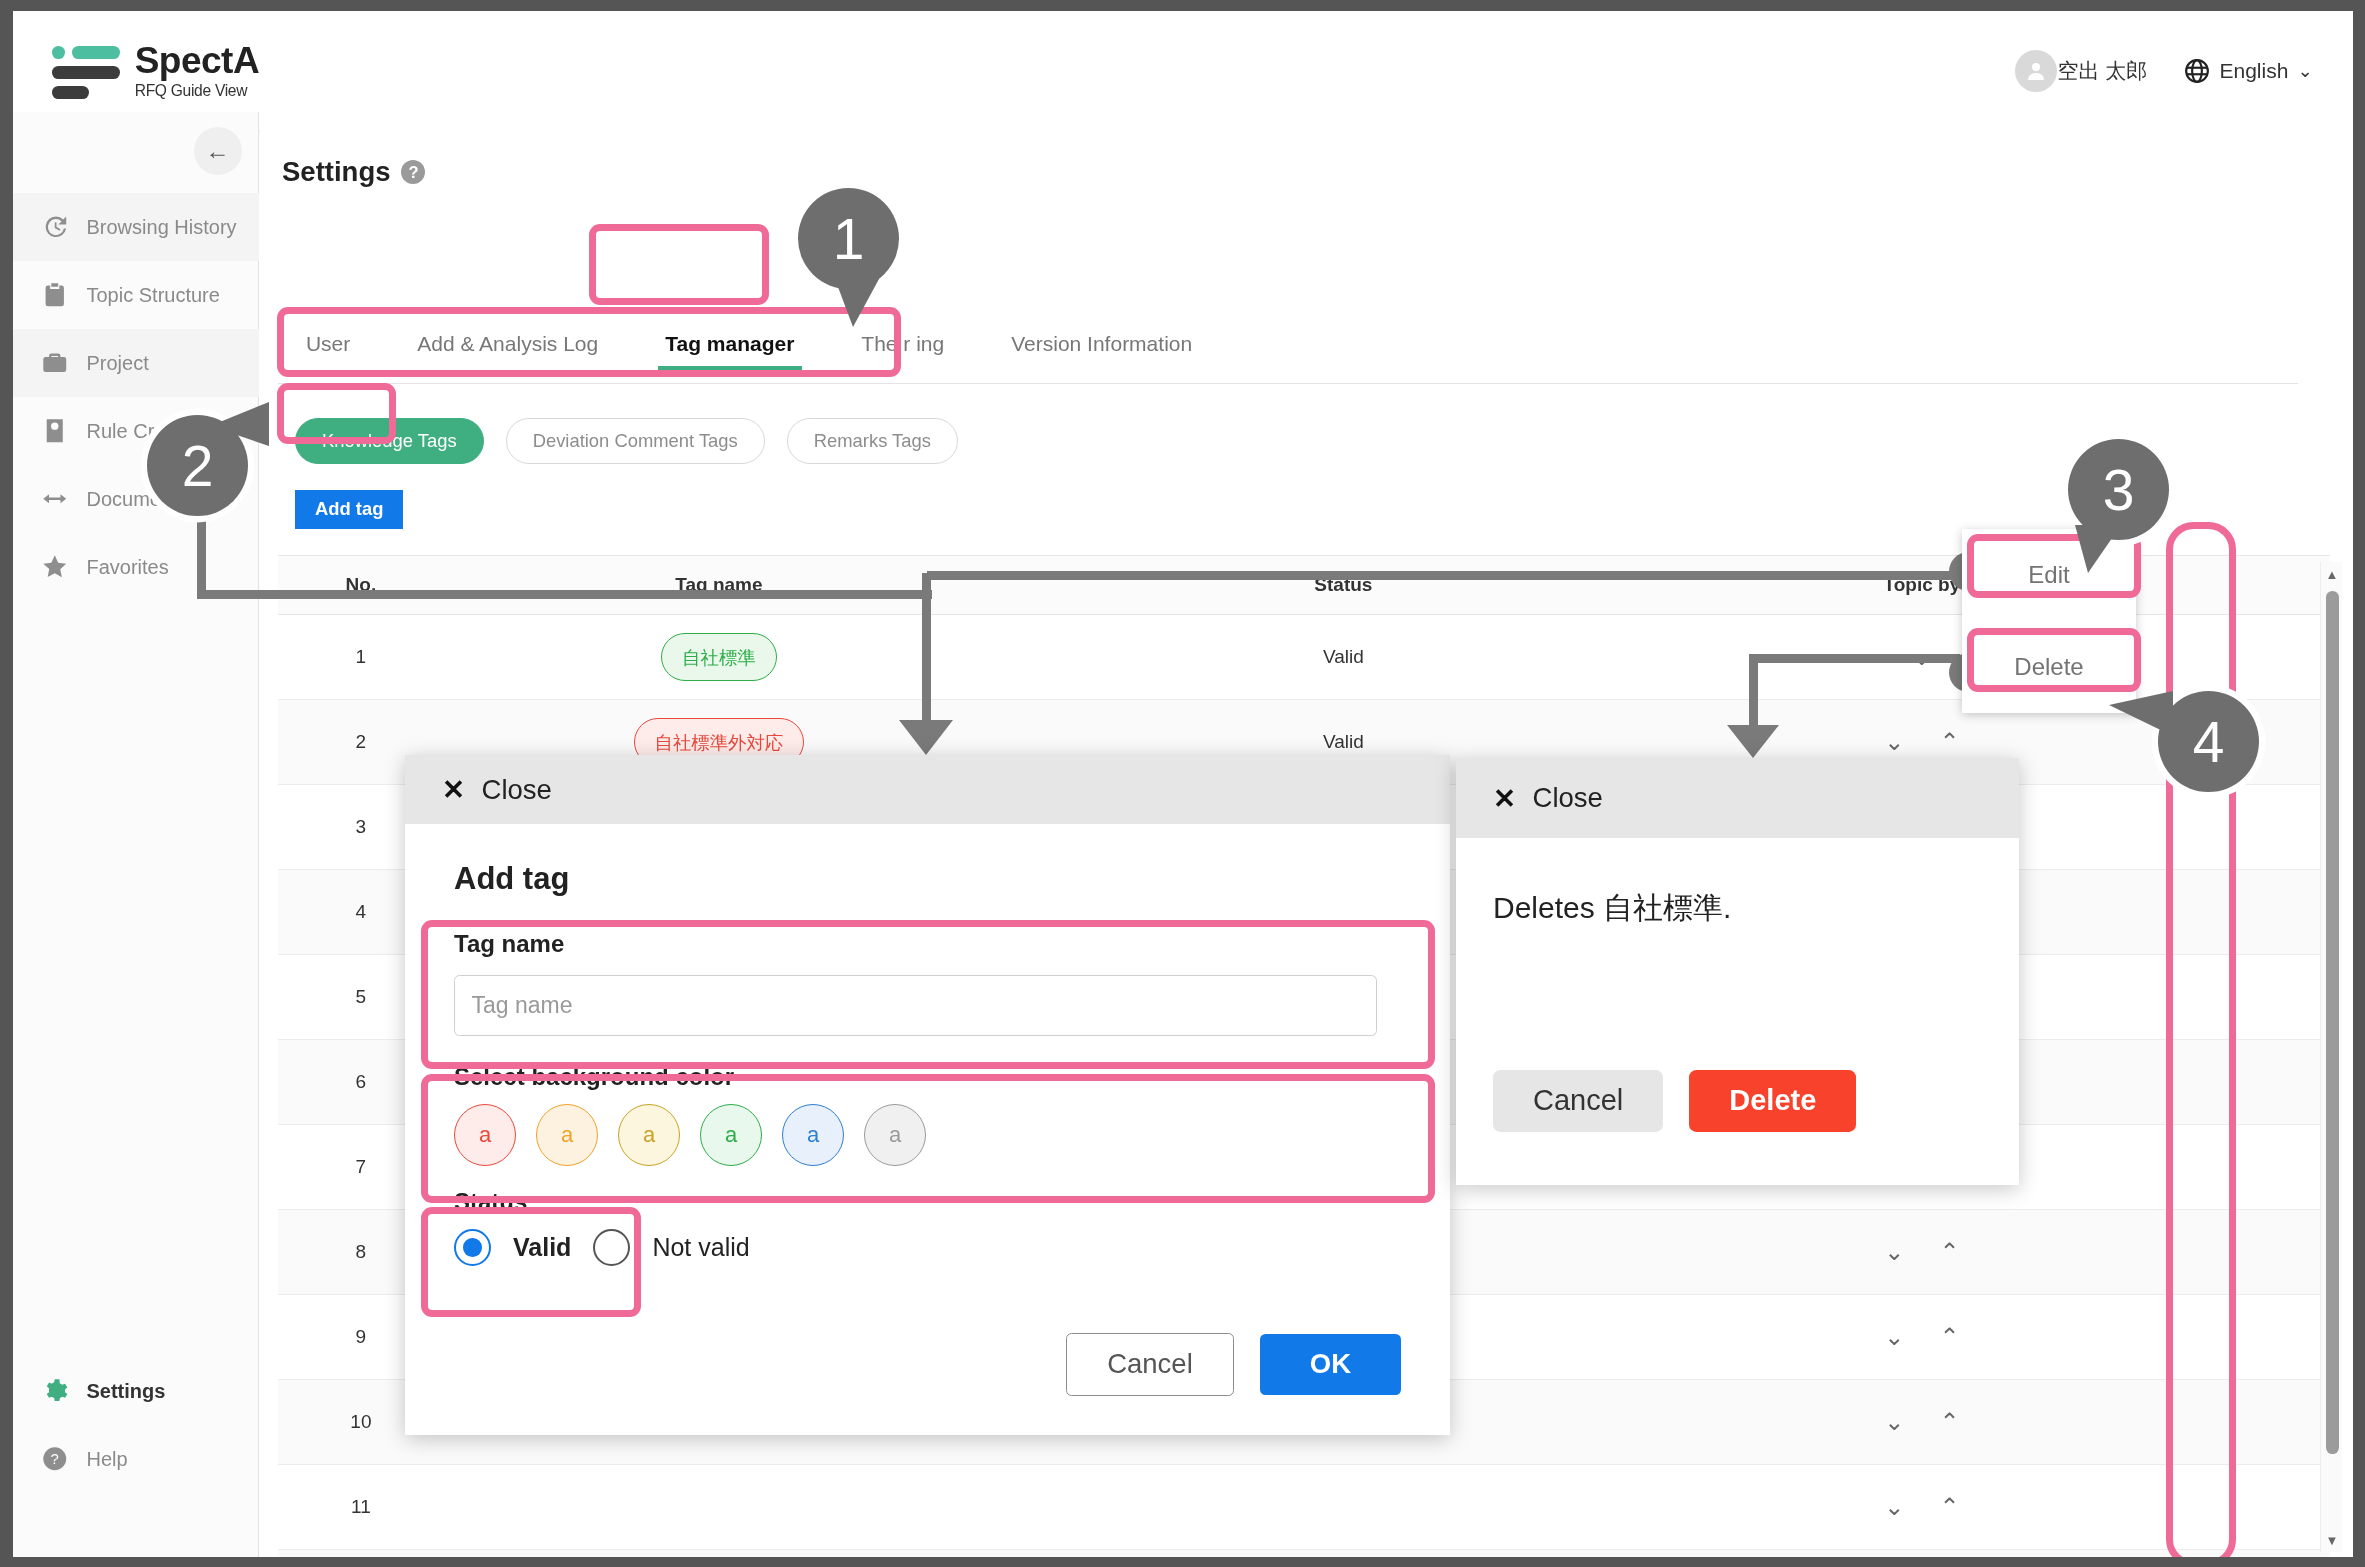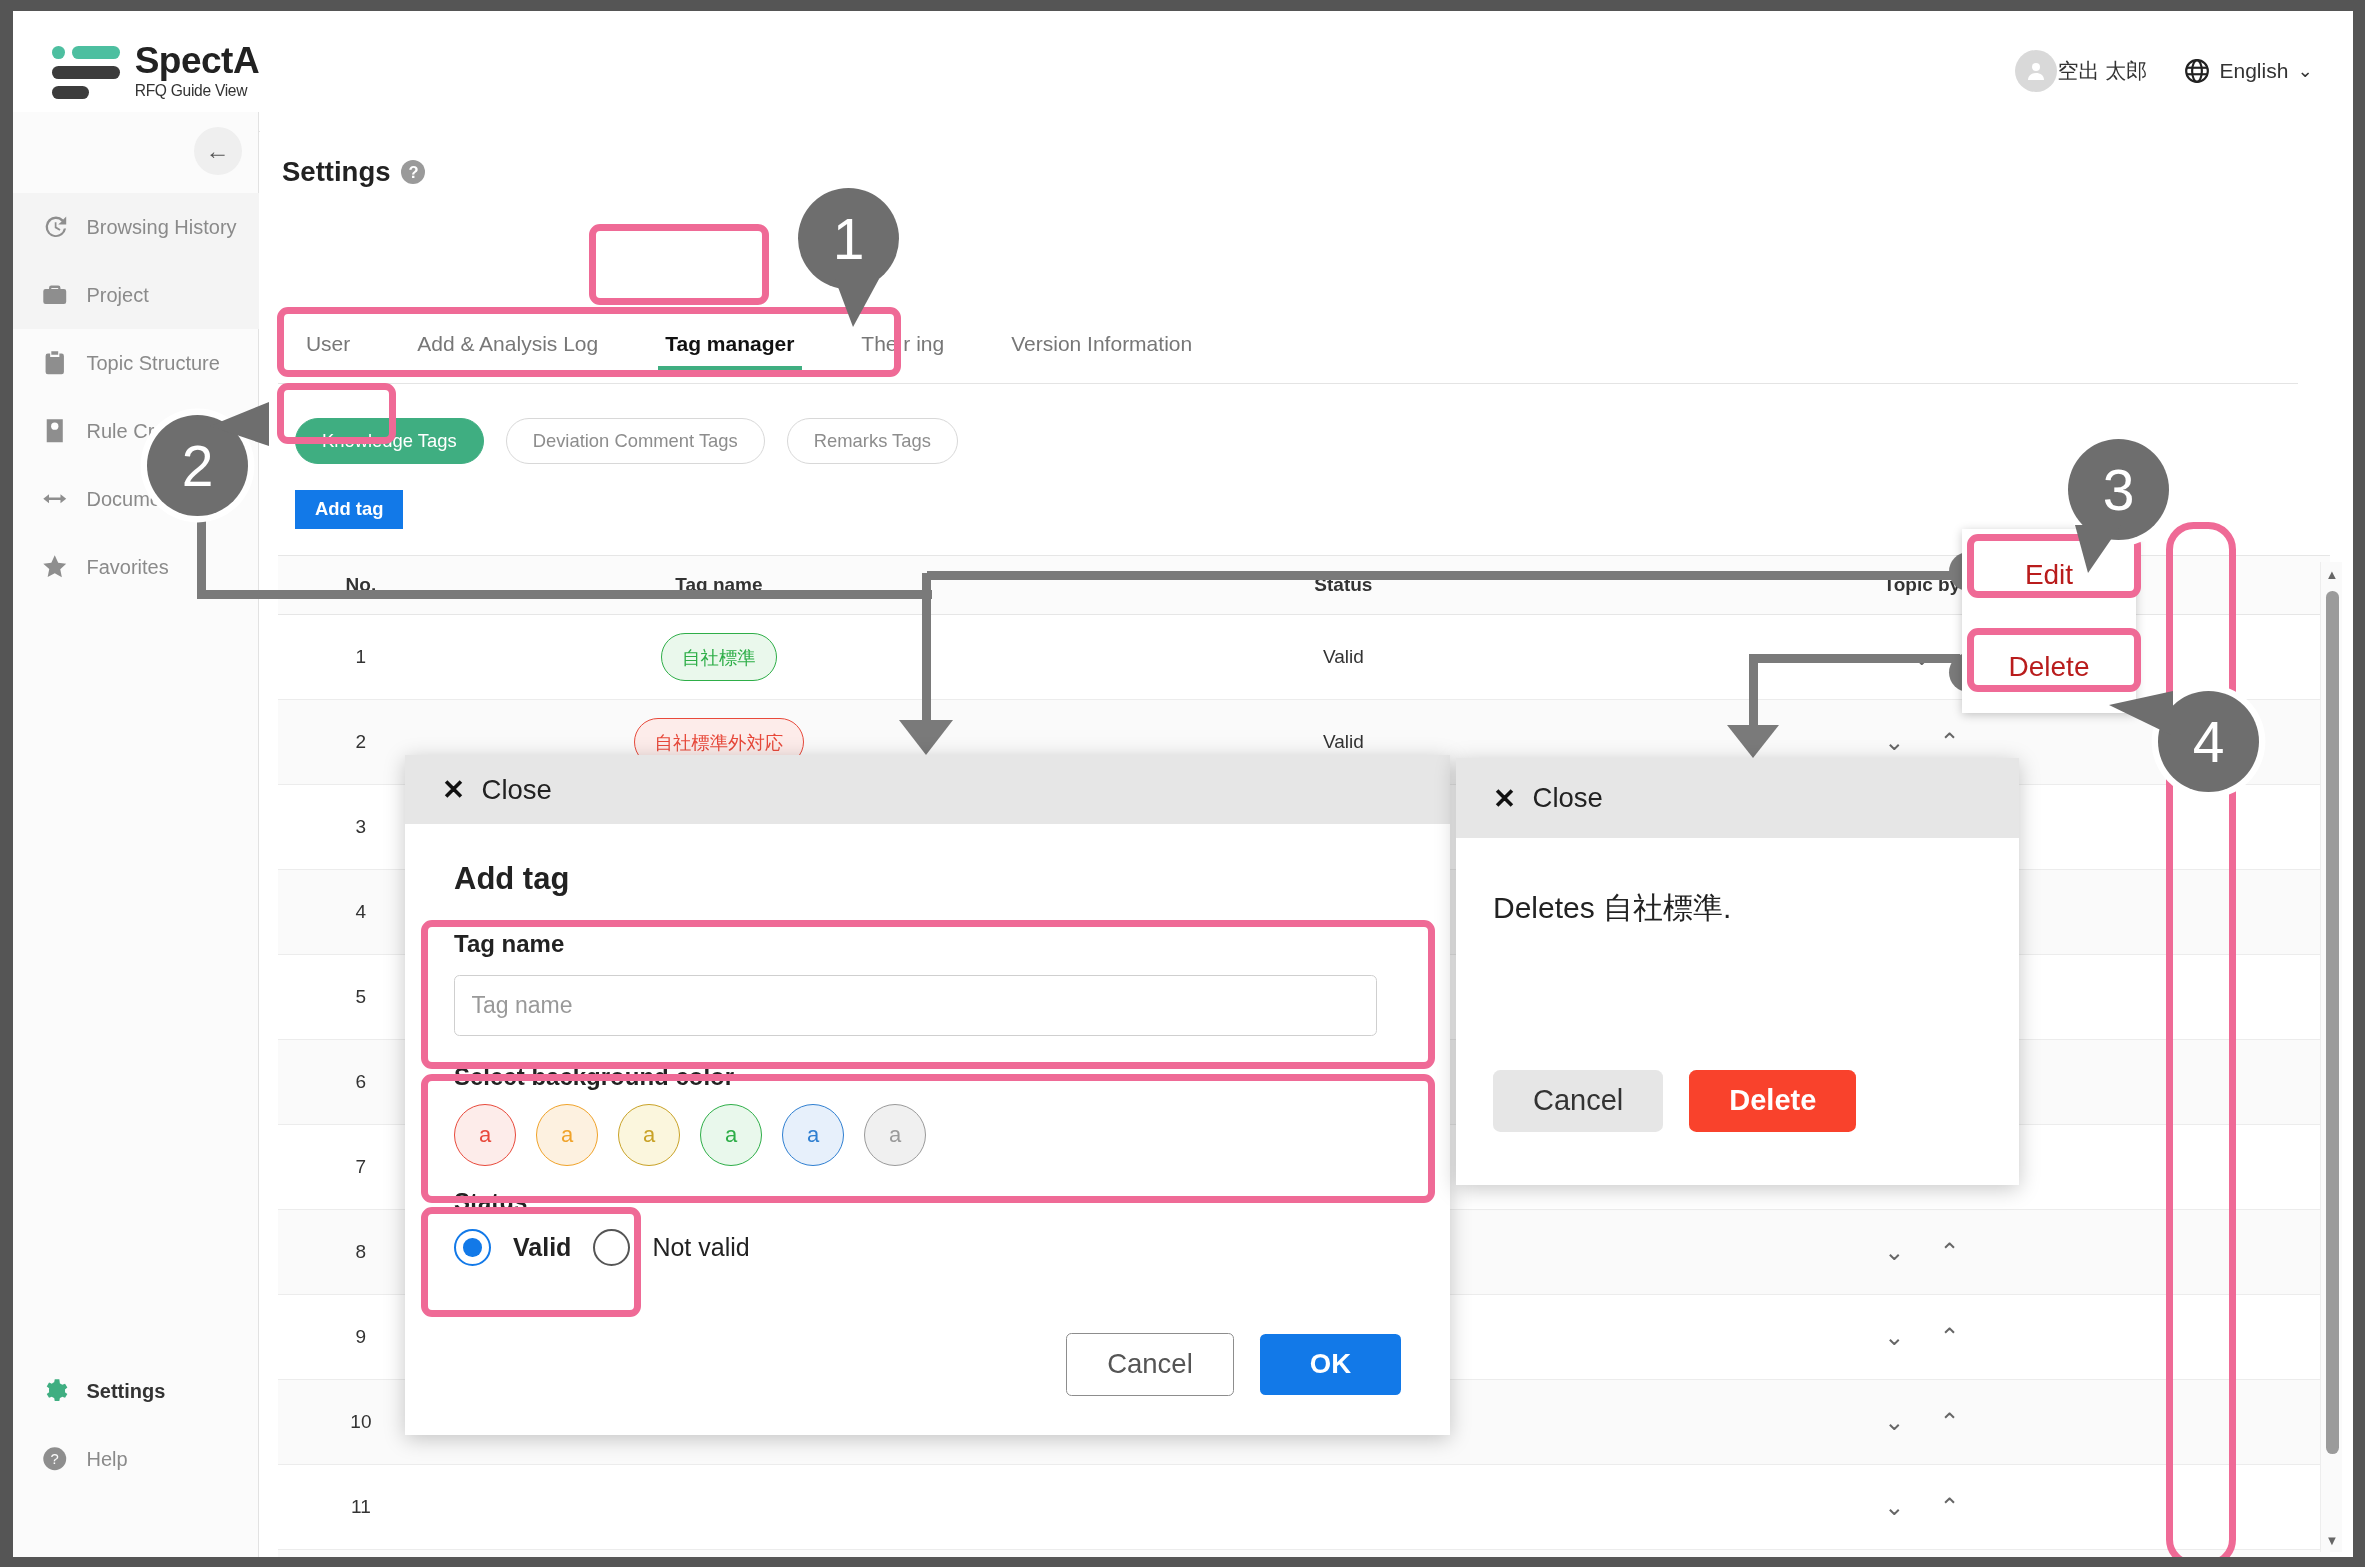--- a/index.html
+++ b/index.html
@@ -102,21 +102,21 @@
   .kebab { display: flex; flex-direction: column; gap: 5.5px; }
   .kebab i { width: 6.4px; height: 6.4px; border-radius: 50%; background: #777; display: block; }
 
   .scrollbar { position: absolute; right: 11px; top: 450px; width: 22px; height: 990px; background: #fafafa; border-left: 0.9px solid #ededed; }
   .sb-arrow { position: absolute; left: 0; width: 22px; height: 24px; display: flex; align-items: center; justify-content: center; font-size: 13px; color: #666; }
   .sb-arrow.up { top: 0; } .sb-arrow.dn { bottom: 0; }
   .sb-thumb { position: absolute; left: 4.6px; top: 29px; width: 13px; height: 863px; background: #9b9b9b; border-radius: 6.4px; }
 
   
   .ctx-menu { position: absolute; left: 1949px; top: 518px; width: 174px; background: #fff; box-shadow: 0 1.8px 9.2px rgba(0,0,0,.22); }
-  .ctx-item { height: 92px; display: flex; align-items: center; justify-content: center; font-size: 28px; color: #b91c1c; }
+  .ctx-item { height: 92px; display: flex; align-items: center; justify-content: center; font-size: 24px; color: #737373; }
 
   
   .modal { position: absolute; background: #fff; box-shadow: 0 3.7px 20px rgba(0,0,0,.22); }
   .modal-head { background: #e6e6e6; display: flex; align-items: center; padding-left: 37px; }
   .close-x { font-size: 27.5px; font-weight: bold; color: #111; margin-right: 16.5px; }
   .close-label { font-size: 27.5px; color: #222; }
 
   .add-modal { left: 392px; top: 744px; width: 1045px; height: 680px; }
   .add-modal .modal-head { height: 69px; }
   .add-title { font-size: 31px; font-weight: bold; color: #222; margin: 37px 0 0 49px; }
@@ -204,35 +204,35 @@
     </div>
     <div class="nav-list">
       <div class="nav-item alt">
         <span class="nav-icon">
             <svg viewBox="0 0 24 24">
               <path d="M13 3a9 9 0 1 0 8.9 10.5h-2a7 7 0 1 1-1.9-6.1L15 10h7V3l-2.6 2.6A8.97 8.97 0 0 0 13 3zm-1 5v5l4.2 2.5.8-1.3-3.5-2.1V8z"></path>
             </svg>
           </span>
         <span>Browsing History</span>
       </div>
+      <div class="nav-item">
+        <span class="nav-icon">
+            <svg viewBox="0 0 24 24">
+              <path d="M9 2h6v3H9zM6 4h2v3h8V4h2a2 2 0 0 1 2 2v14a2 2 0 0 1-2 2H6a2 2 0 0 1-2-2V6a2 2 0 0 1 2-2z"></path>
+            </svg>
+          </span>
+        <span>Topic Structure</span>
+      </div>
       <div class="nav-item alt">
         <span class="nav-icon">
             <svg viewBox="0 0 24 24">
               <path d="M9 4h6a2 2 0 0 1 2 2v1h3a2 2 0 0 1 2 2v9a2 2 0 0 1-2 2H4a2 2 0 0 1-2-2V9a2 2 0 0 1 2-2h3V6a2 2 0 0 1 2-2zm0 3h6V6H9z"></path>
             </svg>
           </span>
         <span>Project</span>
-      </div>
-      <div class="nav-item">
-        <span class="nav-icon">
-            <svg viewBox="0 0 24 24">
-              <path d="M9 2h6v3H9zM6 4h2v3h8V4h2a2 2 0 0 1 2 2v14a2 2 0 0 1-2 2H6a2 2 0 0 1-2-2V6a2 2 0 0 1 2-2z"></path>
-            </svg>
-          </span>
-        <span>Topic Structure</span>
       </div>
       <div class="nav-item">
         <span class="nav-icon">
             <svg viewBox="0 0 24 24">
               <path d="M5 2h14v20H5zM7 18h10v2H7z"></path>
               <circle cx="12" cy="8" r="3.2" fill="#fff"></circle>
             </svg>
           </span>
         <span>Rule Creation</span>
       </div>

